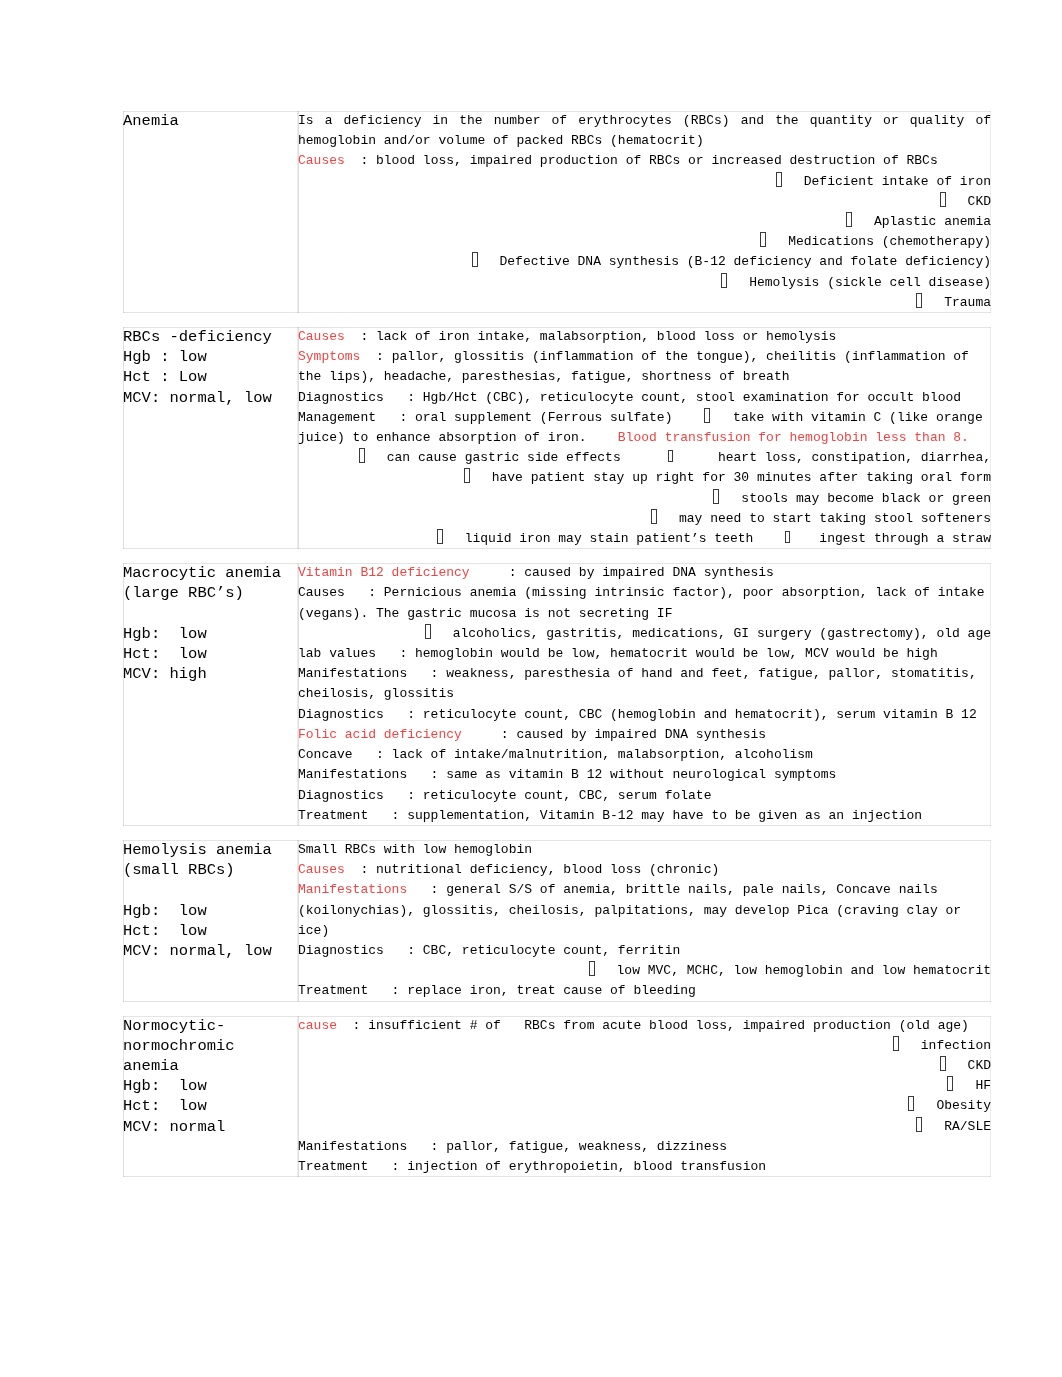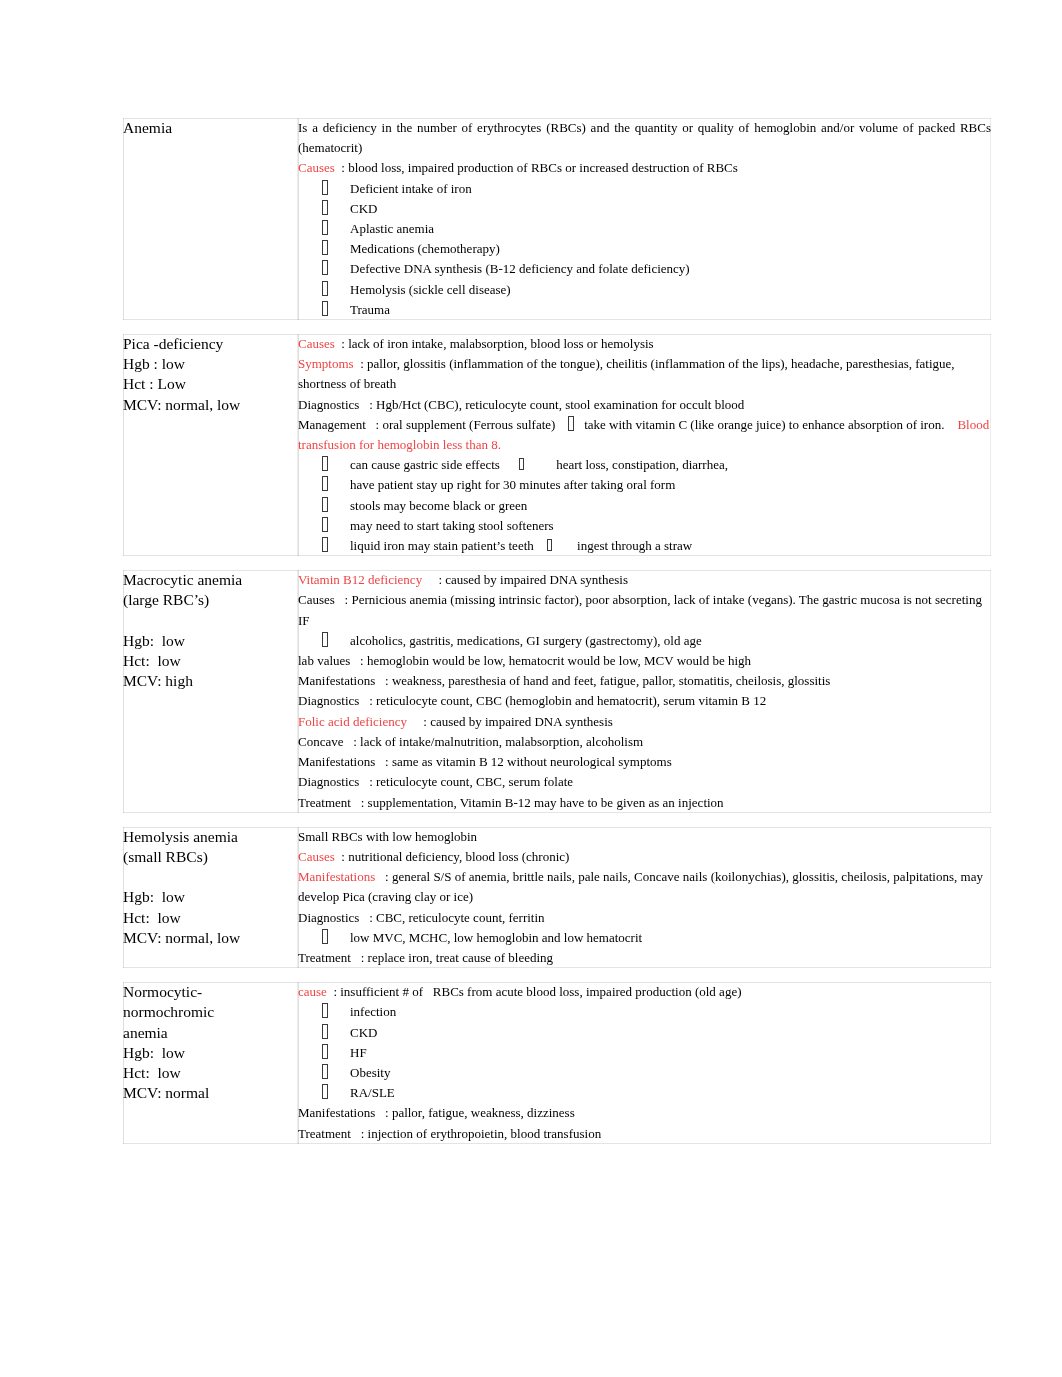--- a/index.html
+++ b/index.html
@@ -21,24 +21,25 @@
     width: 1062px;
     height: 1377px;
     background: #ffffff;
     overflow: hidden;
   }
 
   
   .notes-table {
     position: absolute;
     left: 123px;
-    top: 118px;
+    top: 111px;
     width: 868px;
     border-collapse: collapse;
     table-layout: fixed;
+    font-family: Liberation Mono, monospace;
   }
 
   .notes-table col.col-term  { width: 175px; }
   .notes-table col.col-body  { width: 693px; }
 
   .notes-table tr.note-row > td {
     vertical-align: top;
     padding: 0;
     
     box-shadow:
@@ -98,20 +99,21 @@
     width: 5px;
     height: 12px;
     vertical-align: -1px;
   }
 
   .bullet-line {
     display: block;
     padding-left: 52px;
     text-indent: -28px;
     white-space: pre-wrap;
+    text-align: right;
   }
   .bullet-line .tofu { margin-right: 22px; }
 </style>
 </head>
 <body>
 
 <div class="page">
   <table class="notes-table">
     <colgroup>
       <col class="col-term">
@@ -132,21 +134,21 @@
             <span class="bullet-line"><span class="tofu"></span><span>Defective DNA synthesis (B-12 deficiency and folate deficiency)</span></span>
             <span class="bullet-line"><span class="tofu"></span><span>Hemolysis (sickle cell disease)</span></span>
             <span class="bullet-line"><span class="tofu"></span><span>Trauma</span></span>
           </td>
         </tr>
         <tr class="gap-row">
           <td colspan="2"></td>
         </tr>
         <tr class="note-row">
           <td class="cell-term">
-            <span class="term-line">Pica -deficiency</span>
+            <span class="term-line">RBCs -deficiency</span>
             <span class="term-line">Hgb : low</span>
             <span class="term-line">Hct : Low</span>
             <span class="term-line">MCV: normal, low</span>
           </td>
           <td class="cell-body">
             <span class="line"><span class="accent">Causes</span><span>  : lack of iron intake, malabsorption, blood loss or hemolysis</span></span>
             <span class="line"><span class="accent">Symptoms</span><span>  : pallor, glossitis (inflammation of the tongue), cheilitis (inflammation of the lips), headache, paresthesias, fatigue, shortness of breath</span></span>
             <span class="line"><span>Diagnostics   : Hgb/Hct (CBC), reticulocyte count, stool examination for occult blood</span></span>
             <span class="line"><span>Management   : oral supplement (Ferrous sulfate)    </span><span class="tofu"></span><span>   take with vitamin C (like orange juice) to enhance absorption of iron.    </span><span class="accent">Blood transfusion for hemoglobin less than 8.</span></span>
             <span class="bullet-line"><span class="tofu"></span><span>can cause gastric side effects      </span><span class="tofu small"></span><span>   heart loss, constipation, diarrhea,</span></span>

